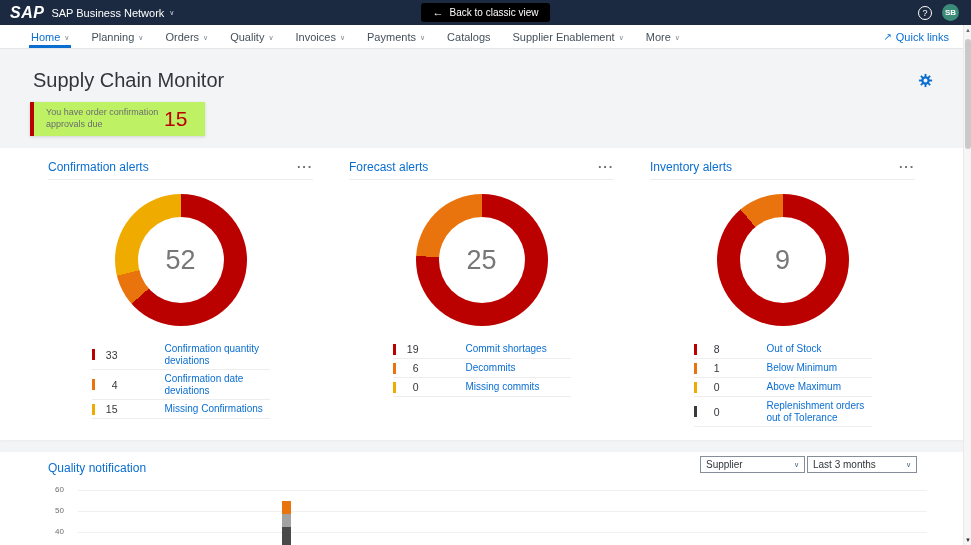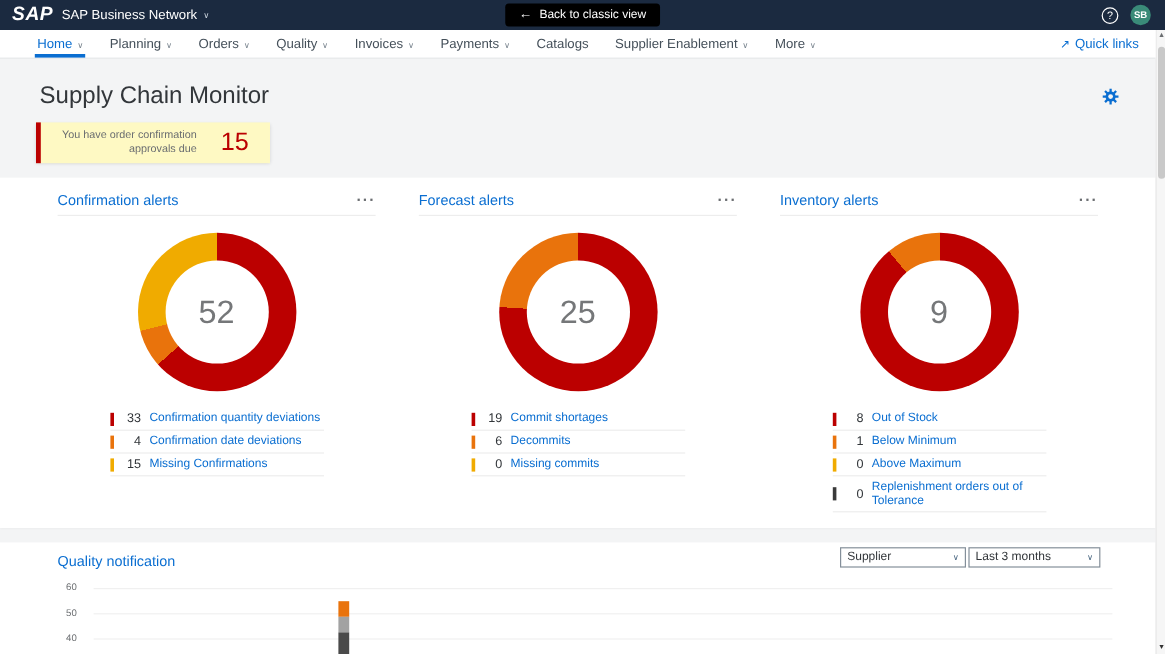--- a/index.html
+++ b/index.html
@@ -1,18 +1,18 @@
 <!DOCTYPE html>
 <html><head>
 <meta charset="utf-8">
 <style>
   * { margin:0; padding:0; box-sizing:border-box; }
   html,body { width:971px; height:545px; overflow:hidden; }
   body { font-family:"Liberation Sans", sans-serif; background:#f3f4f5; }
-  a { text-decoration:none; }
+  a { text-decoration:none;margin-left:40px; }
 
   .screen { position:relative; width:971px; height:545px; overflow:hidden; background:#f3f4f5; }
 
   
   .topbar { position:absolute; top:0; left:0; right:0; height:25px; background:#1b2a40; display:flex; align-items:center; padding:0 12px 0 10px; z-index:6; }
   .sap-logo { color:#fff; font-weight:bold; font-style:italic; font-size:16px; letter-spacing:.5px; cursor:pointer; }
   .brand { color:#fff; font-size:11px; margin-left:7px; cursor:pointer; }
   .brand-chevron { color:#c9d2dc; font-size:7px; margin-left:5px; }
   .back-btn { position:absolute; left:50%; transform:translateX(-50%); top:3px; height:19px; background:#000; color:#fff; border:none; border-radius:3px; font-size:10px; display:flex; align-items:center; gap:6px; padding:0 12px; font-family:inherit; cursor:pointer; }
   .back-arrow { font-size:11px; line-height:1; }
@@ -28,21 +28,21 @@
   .nav-chevron { font-size:7px; color:#7a858f; margin-top:2px; }
   .quick-links { margin-left:auto; display:flex; align-items:center; gap:4px; padding-right:14px; color:#0a6ed1; font-size:11px; cursor:pointer; }
   .quick-links-icon { font-size:10px; }
 
   
   .content { position:absolute; top:56px; left:0; right:8px; bottom:0; }
   .page-header { display:flex; justify-content:space-between; align-items:center; padding:13px 30px 0 33px; }
   .page-title { font-size:20px; color:#32363a; font-weight:400; }
   .gear-btn { background:none; border:none; cursor:pointer; padding:0; line-height:0; }
 
-  .banner { display:inline-flex; align-items:center; gap:20px; margin:10px 0 0 30px; background:#fef9c3; border-left:4px solid #bb0000; box-shadow:0 1px 3px rgba(0,0,0,.14); padding:5px 18px 5px 12px; cursor:pointer;text-align:right; }
+  .banner { display:inline-flex; align-items:center; margin:10px 0 0 30px; background:#bef264; border-left:4px solid #bb0000; box-shadow:0 1px 3px rgba(0,0,0,.14); padding:5px 18px 5px 12px; cursor:pointer; }
   .banner-text { width:118px; font-size:9px; color:#6a6d70; line-height:1.3; }
   .banner-count { font-size:21px; color:#bb0000; }
 
   
   .cards-panel { margin-top:12px; background:#fff; height:292px; display:flex; padding:6px 30px 0; box-shadow:0 1px 2px rgba(0,0,0,.04); }
   .card { flex:1; padding:0 18px; }
   .card-header { display:flex; justify-content:space-between; align-items:center; height:26px; border-bottom:1px solid #ededed; }
   .card-title { font-size:12px; color:#0a6ed1; }
   .overflow-btn { background:none; border:none; color:#6a6d70; font-size:13px; font-weight:bold; letter-spacing:1px; cursor:pointer; line-height:1; }
   .donut { width:132px; height:132px; border-radius:50%; margin:14px auto 0; position:relative; background:#eee; }

